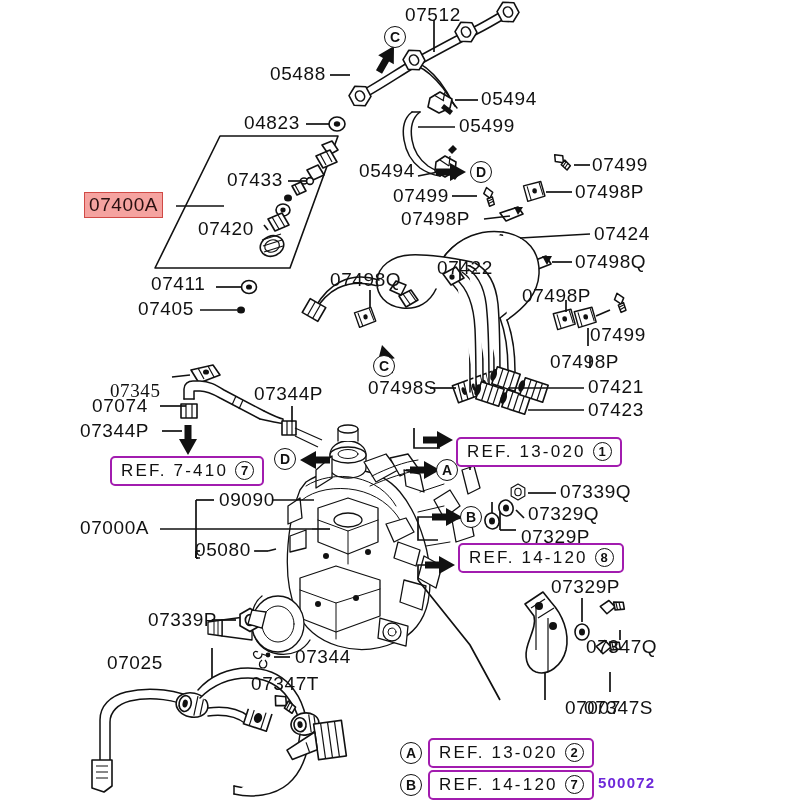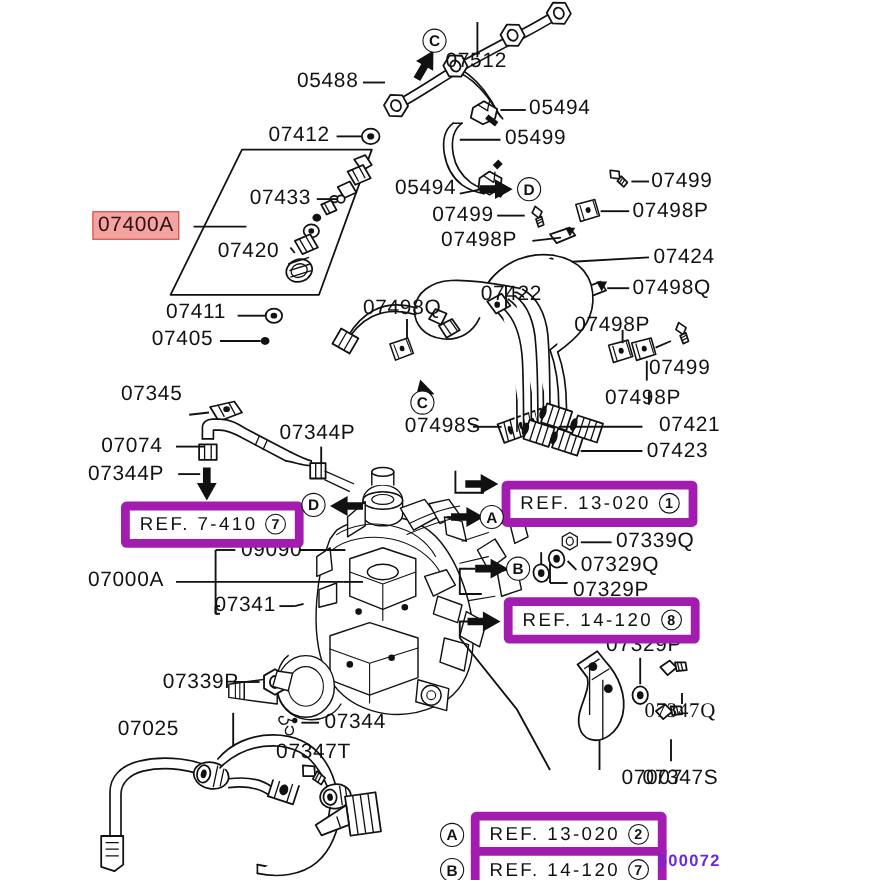--- a/index.html
+++ b/index.html
@@ -33,21 +33,21 @@
     padding:2px 4px 3px 4px;
     box-sizing:border-box;
   }
 
   
   .refbox{
     position:absolute;
     display:inline-flex;
     align-items:center;
     gap:7px;
-    border:8px solid #a21caf;
+    border:2px solid #a21caf;
     border-radius:5px;
     padding:3px 8px 4px 9px;
     background:#fff;
     font-size:17px;
     letter-spacing:2.2px;
     color:#111;
     white-space:nowrap;
     line-height:1;
   }
   .refbox .rtxt{display:inline-block;}
@@ -561,61 +561,61 @@
         <path class="thin" d="M-7,-18 L-7,18 M0,-18 L0,18 M7,-18 L7,18"></path>
         <path class="sf" d="M-14,-10 L-44,4 L-40,14 L-14,8 Z"></path>
         <path class="thin" d="M-24,-1 L-22,9"></path>
       </g>
 
       <path class="eng" d="M266,612 l-14,-2 l-4,14 l14,4 Z"></path>
     </g>
 
   </svg>
 
-  <div class="lbl" style="left:405px;top:5px;margin-top:41px;">07512</div>
+  <div class="lbl" style="left:405px;top:5px;">07512</div>
   <div class="lbl" style="left:270px;top:64px;">05488</div>
   <div class="lbl" style="left:481px;top:89px;">05494</div>
   <div class="lbl" style="left:459px;top:116px;">05499</div>
   <div class="lbl" style="left:359px;top:161px;">05494</div>
 
-  <div class="lbl" style="left:244px;top:113px;">07412</div>
+  <div class="lbl" style="left:244px;top:113px;">04823</div>
   <div class="lbl" style="left:227px;top:170px;">07433</div>
   <div class="lbl" style="left:198px;top:219px;">07420</div>
   <div class="lbl hl" style="left:84px;top:192px;">07400A</div>
   <div class="lbl" style="left:151px;top:274px;">07411</div>
   <div class="lbl" style="left:138px;top:299px;">07405</div>
 
   <div class="lbl" style="left:592px;top:155px;">07499</div>
   <div class="lbl" style="left:575px;top:182px;">07498P</div>
   <div class="lbl" style="left:393px;top:186px;">07499</div>
   <div class="lbl" style="left:401px;top:209px;">07498P</div>
   <div class="lbl" style="left:594px;top:224px;">07424</div>
   <div class="lbl" style="left:575px;top:252px;">07498Q</div>
   <div class="lbl" style="left:437px;top:246px;margin-top:12px;">07422</div>
   <div class="lbl" style="left:522px;top:286px;">07498P</div>
   <div class="lbl" style="left:590px;top:325px;">07499</div>
   <div class="lbl" style="left:550px;top:352px;">07498P</div>
-  <div class="lbl" style="left:588px;top:377px;margin-left:11px;">07421</div>
+  <div class="lbl" style="left:588px;top:377px;">07421</div>
   <div class="lbl" style="left:588px;top:400px;">07423</div>
   <div class="lbl" style="left:330px;top:270px;">07498Q</div>
   <div class="lbl" style="left:368px;top:378px;">07498S</div>
 
-  <div class="lbl" style="left:110px;top:349px;">07345</div>
+  <div class="lbl" style="left:110px;top:381px;font-family:Liberation Serif, serif;">07345</div>
   <div class="lbl" style="left:92px;top:396px;">07074</div>
   <div class="lbl" style="left:80px;top:421px;">07344P</div>
   <div class="lbl" style="left:254px;top:384px;">07344P</div>
   <div class="lbl" style="left:219px;top:490px;">09090</div>
   <div class="lbl" style="left:80px;top:518px;">07000A</div>
-  <div class="lbl" style="left:195px;top:540px;">07341</div>
+  <div class="lbl" style="left:195px;top:540px;">05080</div>
 
   <div class="lbl" style="left:560px;top:482px;">07339Q</div>
   <div class="lbl" style="left:528px;top:504px;">07329Q</div>
   <div class="lbl" style="left:521px;top:527px;">07329P</div>
   <div class="lbl" style="left:551px;top:577px;">07329P</div>
-  <div class="lbl" style="left:586px;top:637px;font-family:Liberation Serif, serif;">07347Q</div>
+  <div class="lbl" style="left:586px;top:637px;">07347Q</div>
   <div class="lbl" style="left:584px;top:698px;">07347S</div>
   <div class="lbl" style="left:534px;top:698px;margin-left:31px;">07007</div>
 
   <div class="lbl" style="left:148px;top:610px;">07339P</div>
   <div class="lbl" style="left:107px;top:653px;">07025</div>
   <div class="lbl" style="left:295px;top:647px;">07344</div>
   <div class="lbl" style="left:251px;top:674px;">07347T</div>
 
   <div class="refbox" style="left:110px;top:456px;">
     <span class="rtxt">REF. 7-410</span>

